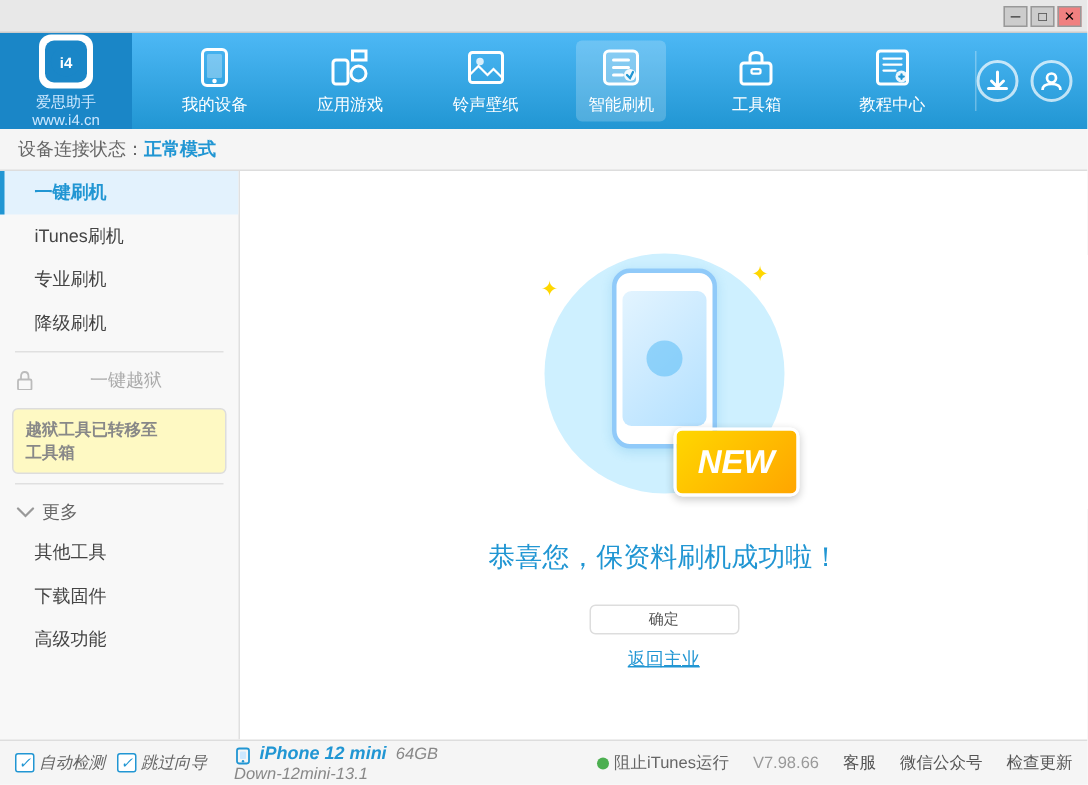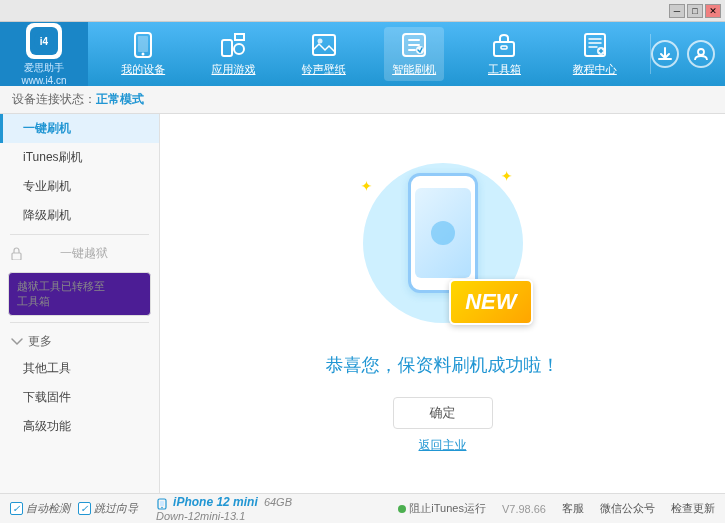--- a/index.html
+++ b/index.html
@@ -71,21 +71,20 @@
     }
     .nav-item {
       display: flex;
       flex-direction: column;
       align-items: center;
       color: white;
       cursor: pointer;
       padding: 4px 8px;
       border-radius: 4px;
       min-width: 60px;
-      text-decoration: underline;
     }
     .nav-item.active { background: rgba(255,255,255,0.2); }
     .nav-icon {
       width: 30px; height: 28px;
       margin-bottom: 3px;
       display: flex; align-items: center; justify-content: center;
     }
     .nav-label { font-size: 11px; }
 
     .nav-right {
@@ -145,26 +144,27 @@
       color: #2196d3;
       font-weight: bold;
     }
     .sidebar-divider {
       height: 1px;
       background: #e0e0e0;
       margin: 4px 10px;
     }
     .sidebar-info-box {
       margin: 6px 8px;
-      background: #4c1d95;
+      background: #fef9c3;
       border: 1px solid #ddd;
       border-radius: 4px;
       padding: 6px 8px;
       font-size: 11px;
       color: #888;
+      font-weight: bold;
     }
     .sidebar-locked {
       display: flex;
       align-items: center;
       padding: 6px 10px 4px 10px;
       font-size: 12px;
       color: #aaa;
       gap: 33px;
     }
 
@@ -252,26 +252,26 @@
 
     .success-text {
       font-size: 18px;
       color: #444;
       margin-bottom: 20px;
     }
     .success-text span { color: #2196d3; }
 
     .confirm-btn {
       width: 100px;
-      height: 32px;
+      height: 20px;
       background: white;
       border: 1px solid #ddd;
       border-radius: 4px;
       color: #555;
-      font-size: 13px;
+      font-size: 10px;
       cursor: pointer;
       margin-bottom: 8px;
       display: flex; align-items: center; justify-content: center;
     }
 
     .back-home-link {
       font-size: 12px;
       color: #2196d3;
       cursor: pointer;
       text-decoration: underline;

